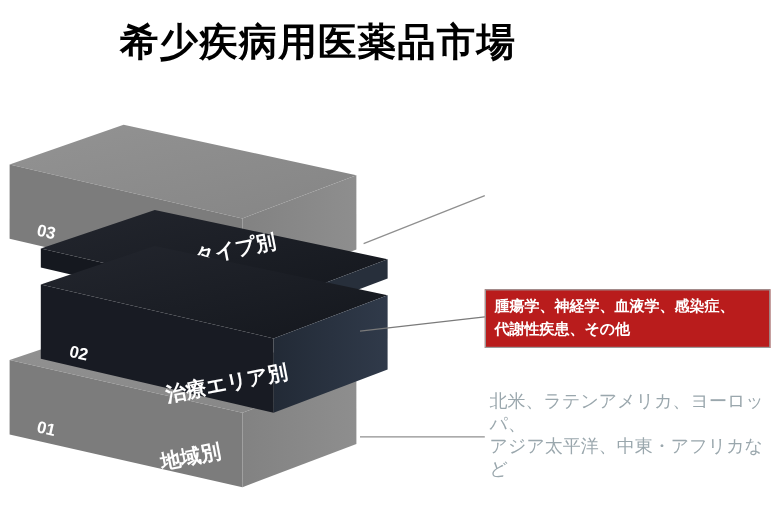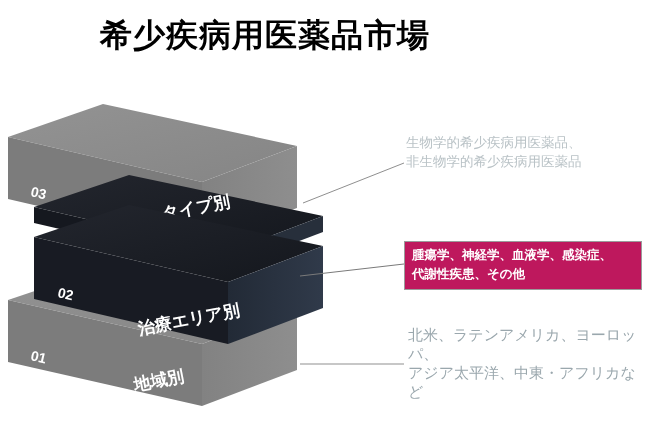--- a/index.html
+++ b/index.html
@@ -50,21 +50,21 @@
     font-weight:400;
     font-size:15px;
     line-height:19px;
   }
   .anno-hl{
     font-family:"Liberation Sans",sans-serif;
     color:#ffffff;
     font-weight:700;
     font-size:12.5px;
     line-height:19px;
-    background:#be185d;
+    background:#b91c1c;
     border:1px solid #9b9b9b;
     padding:4px 7px 5px 7px;
     box-sizing:border-box;
   }
 </style>
 </head>
 <body>
 
 <div id="stage">
 
@@ -121,22 +121,20 @@
       <polygon points="228,282 323,246 323,308 228,344" fill="url(#gFrontDark)"></polygon>
       <text class="layer-num" x="57" y="297" transform="rotate(13 57 297)">02</text>
       <text class="layer-label" x="190" y="325" text-anchor="middle" transform="rotate(-11 190 325)">治療エリア別</text>
     </g>
 
     <line x1="303" y1="203" x2="404" y2="163" stroke="#8f8f8f" stroke-width="1"></line>
     <line x1="300" y1="276" x2="404" y2="264" stroke="#7a7a7a" stroke-width="1"></line>
     <line x1="300" y1="364" x2="404" y2="364" stroke="#8f8f8f" stroke-width="1"></line>
   </svg>
 
-  <div class="anno anno-serif" style="left:406px;top:133px;width:240px;">生物学的希少疾病用医薬品、
-非生物学的希少疾病用医薬品</div>
 
   <div class="anno anno-hl" style="left:404px;top:241px;width:238px;">腫瘍学、神経学、血液学、感染症、
 代謝性疾患、その他</div>
 
   <div class="anno anno-plain" style="left:408px;top:325px;width:238px;">北米、ラテンアメリカ、ヨーロッパ、
 アジア太平洋、中東・アフリカな
 ど</div>
 
 </div>
 

